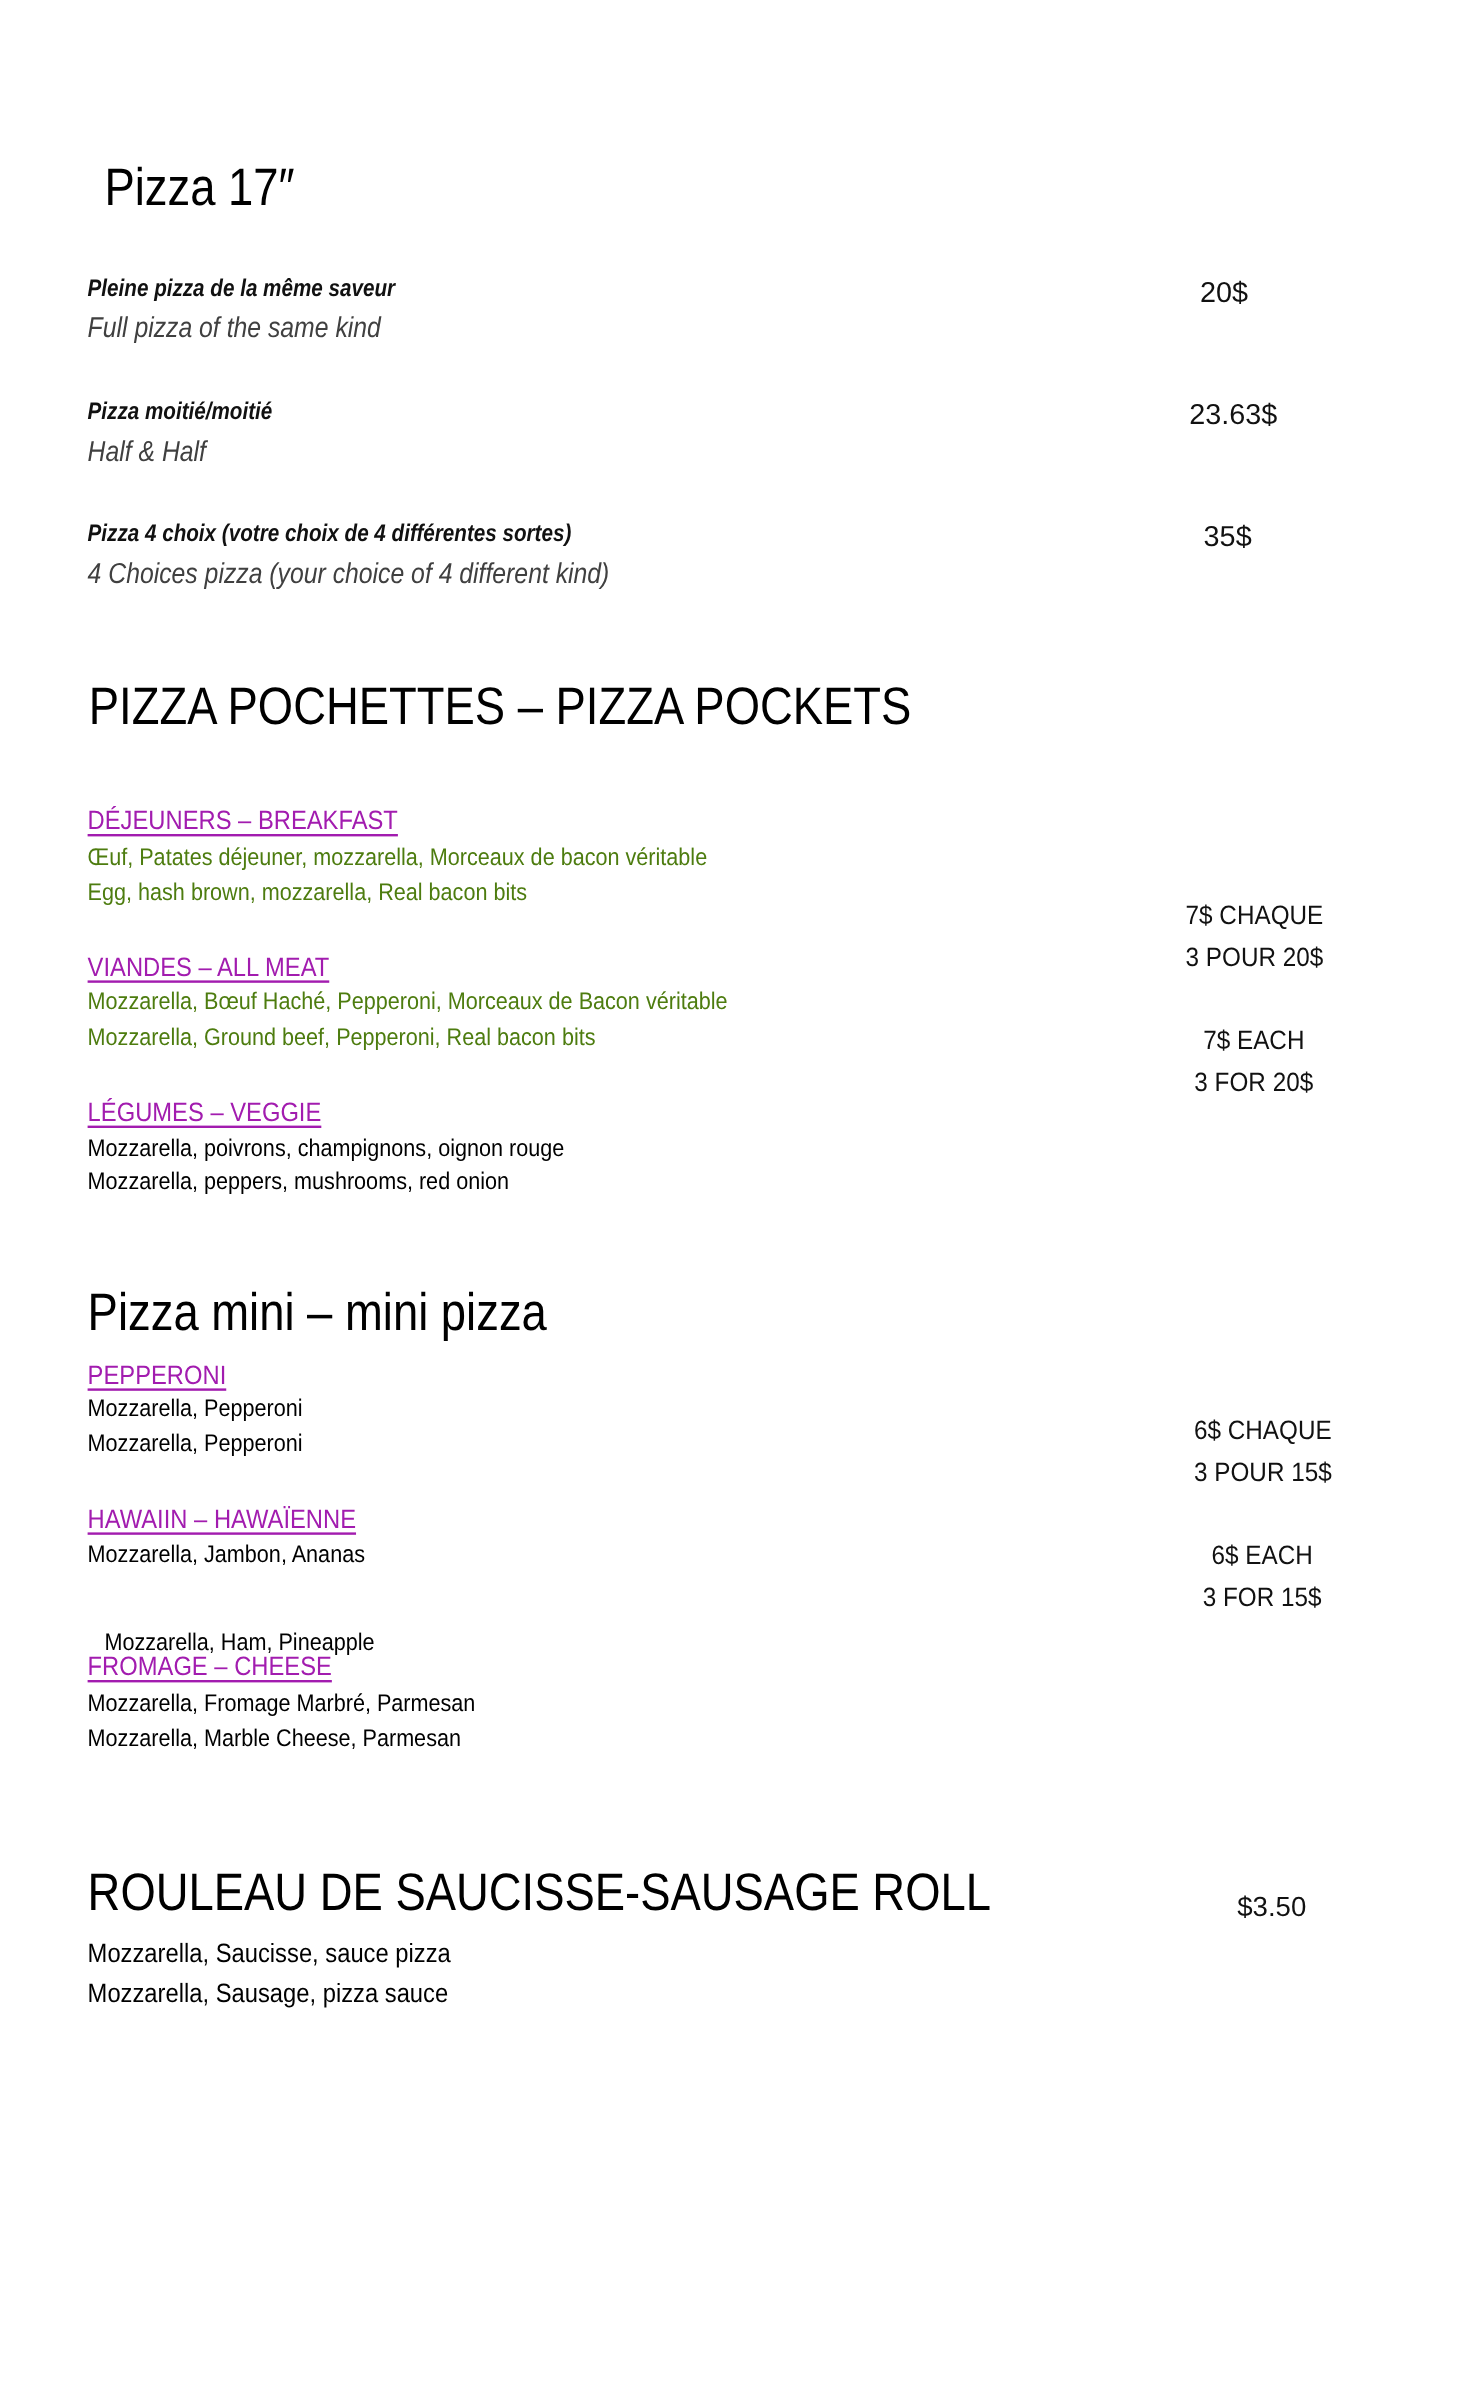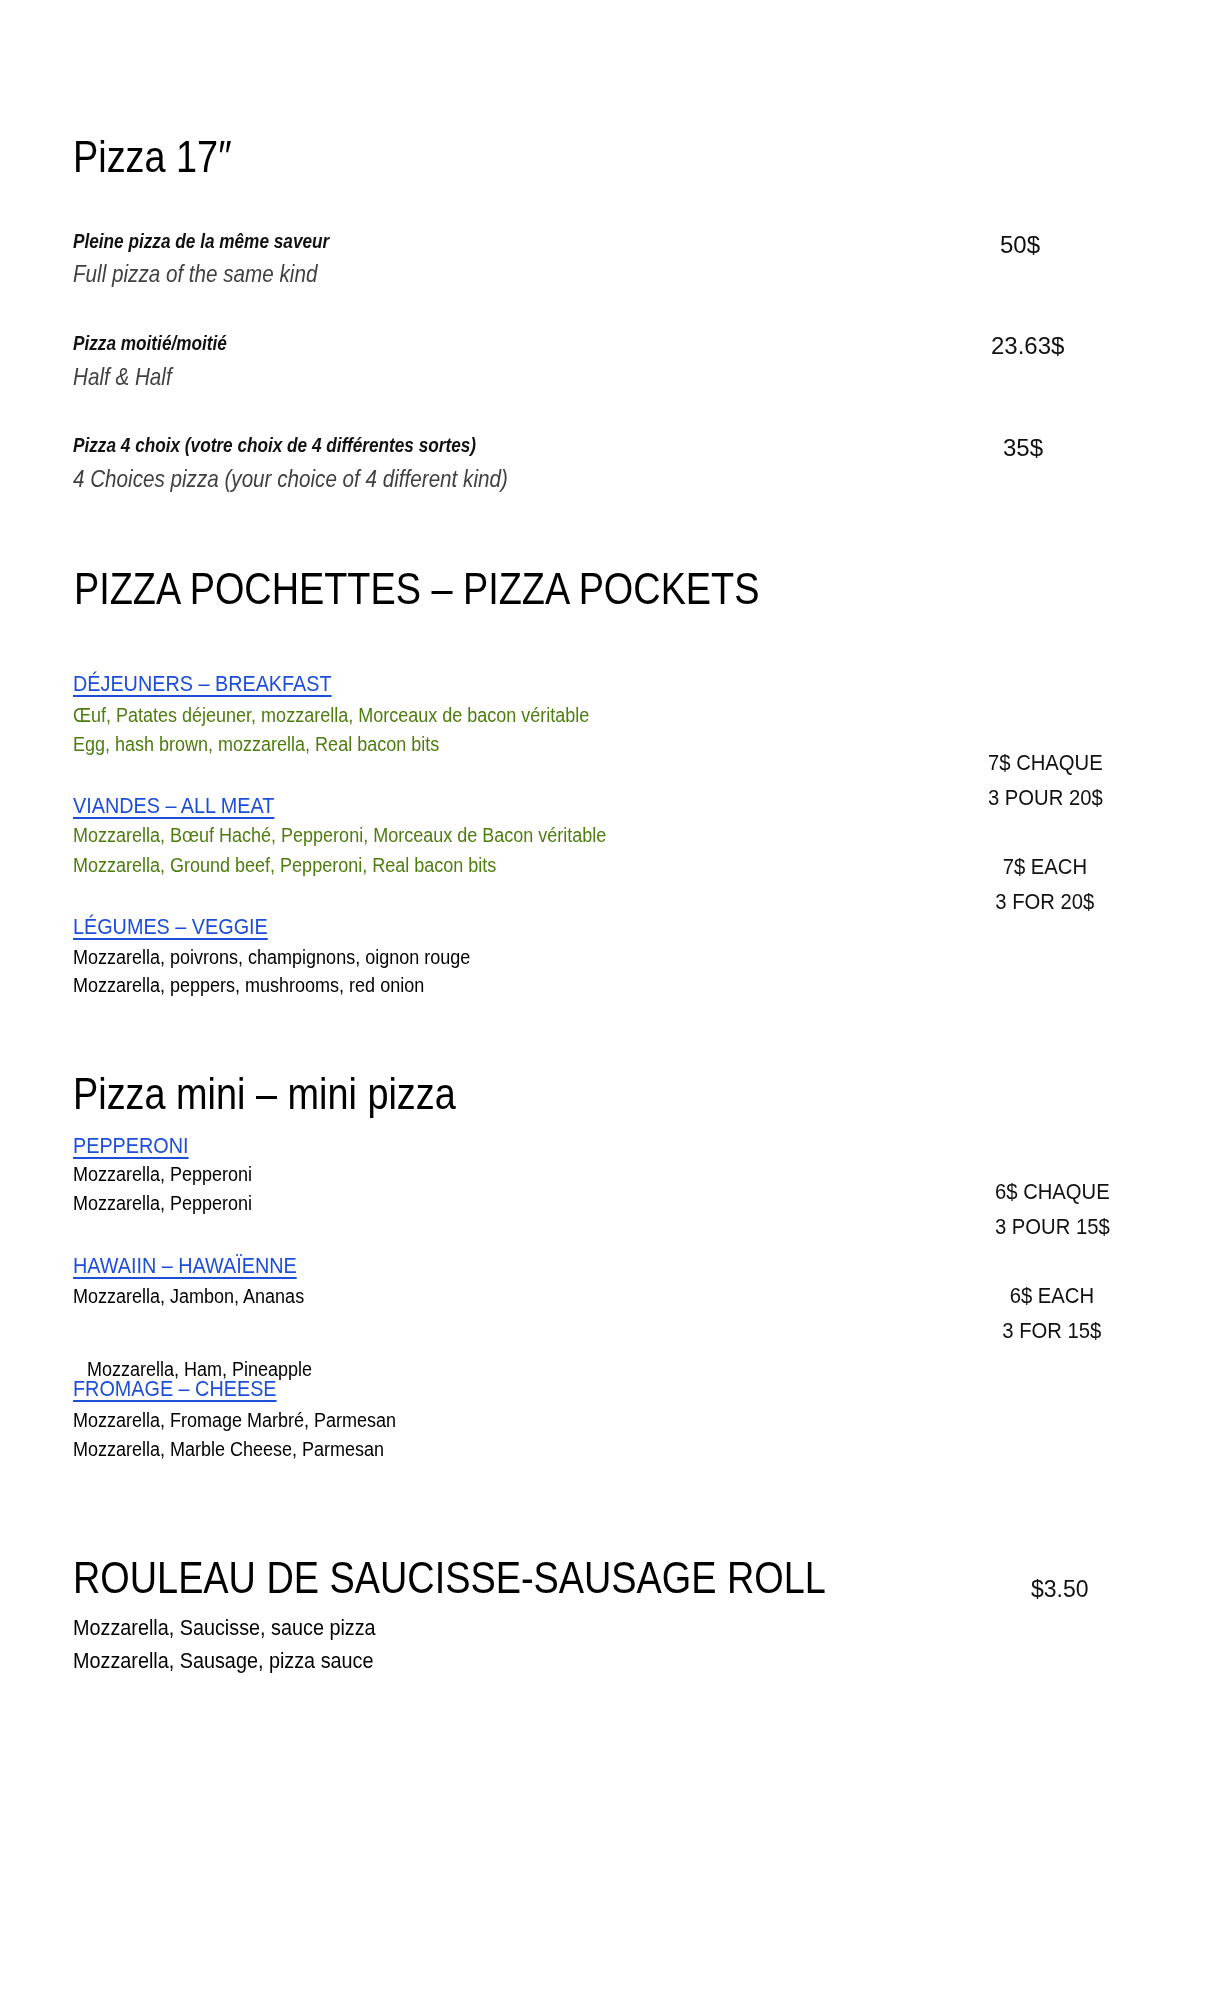--- a/index.html
+++ b/index.html
@@ -9,43 +9,43 @@
     }
     .abs { position: absolute; white-space: nowrap; line-height: 1; }
     .sx { display: inline-block; transform-origin: left bottom; }
     .h1 { font-size: 44px; font-weight: 400; }
     .h1 .sx { transform: scaleX(0.86); }
     .item-fr { font-size: 20px; font-style: italic; font-weight: 700; color: #111; }
     .item-fr .sx { transform: scaleX(0.86); }
     .item-en { font-size: 24px; font-style: italic; color: #404040; }
     .item-en .sx { transform: scaleX(0.86); }
     .price { font-size: 24px; color: #111; }
-    .sub { font-size: 22px; color: #1d4ed8; }
+    .sub { font-size: 22px; color: #a21caf; }
     .sub .sx { transform: scaleX(0.9); text-decoration: underline; text-decoration-thickness: 2px; text-underline-offset: 4px; }
     .desc { font-size: 20px; }
     .desc .sx { transform: scaleX(0.9); }
     .desc.gray { color: #4d7c0f; }
     .desc.black { color: #000; }
     .desc-lg { font-size: 22px; color: #000; }
     .desc-lg .sx { transform: scaleX(0.9); }
     .pblock { position: absolute; text-align: center; font-size: 22px; line-height: 35px; color: #111; }
     .pblock .sx { transform: scaleX(0.92); transform-origin: center bottom; }
     .pblock .gap { height: 34px; }
   </style>
 </head>
 <body>
 
 <div>
-  <div class="abs h1" style="left:73px; top:135px;">
+  <div class="abs h1" style="left:87px; top:135px;">
     <span class="sx">Pizza 17″</span>
   </div>
 
   <div class="abs item-fr" style="left:73px; top:231px;"><span class="sx">Pleine pizza de la même saveur</span></div>
   <div class="abs item-en" style="left:73px; top:262px;"><span class="sx">Full pizza of the same kind</span></div>
-  <div class="abs price" style="left:1000px; top:233px;">50$</div>
+  <div class="abs price" style="left:1000px; top:233px;">20$</div>
 
   <div class="abs item-fr" style="left:73px; top:333px;"><span class="sx">Pizza moitié/moitié</span></div>
   <div class="abs item-en" style="left:73px; top:365px;"><span class="sx">Half &amp; Half</span></div>
   <div class="abs price" style="left:991px; top:334px;">23.63$</div>
 
   <div class="abs item-fr" style="left:73px; top:435px;"><span class="sx">Pizza 4 choix (votre choix de 4 différentes sortes)</span></div>
   <div class="abs item-en" style="left:73px; top:467px;"><span class="sx">4 Choices pizza (your choice of 4 different kind)</span></div>
   <div class="abs price" style="left:1003px; top:436px;">35$</div>
 </div>
 

